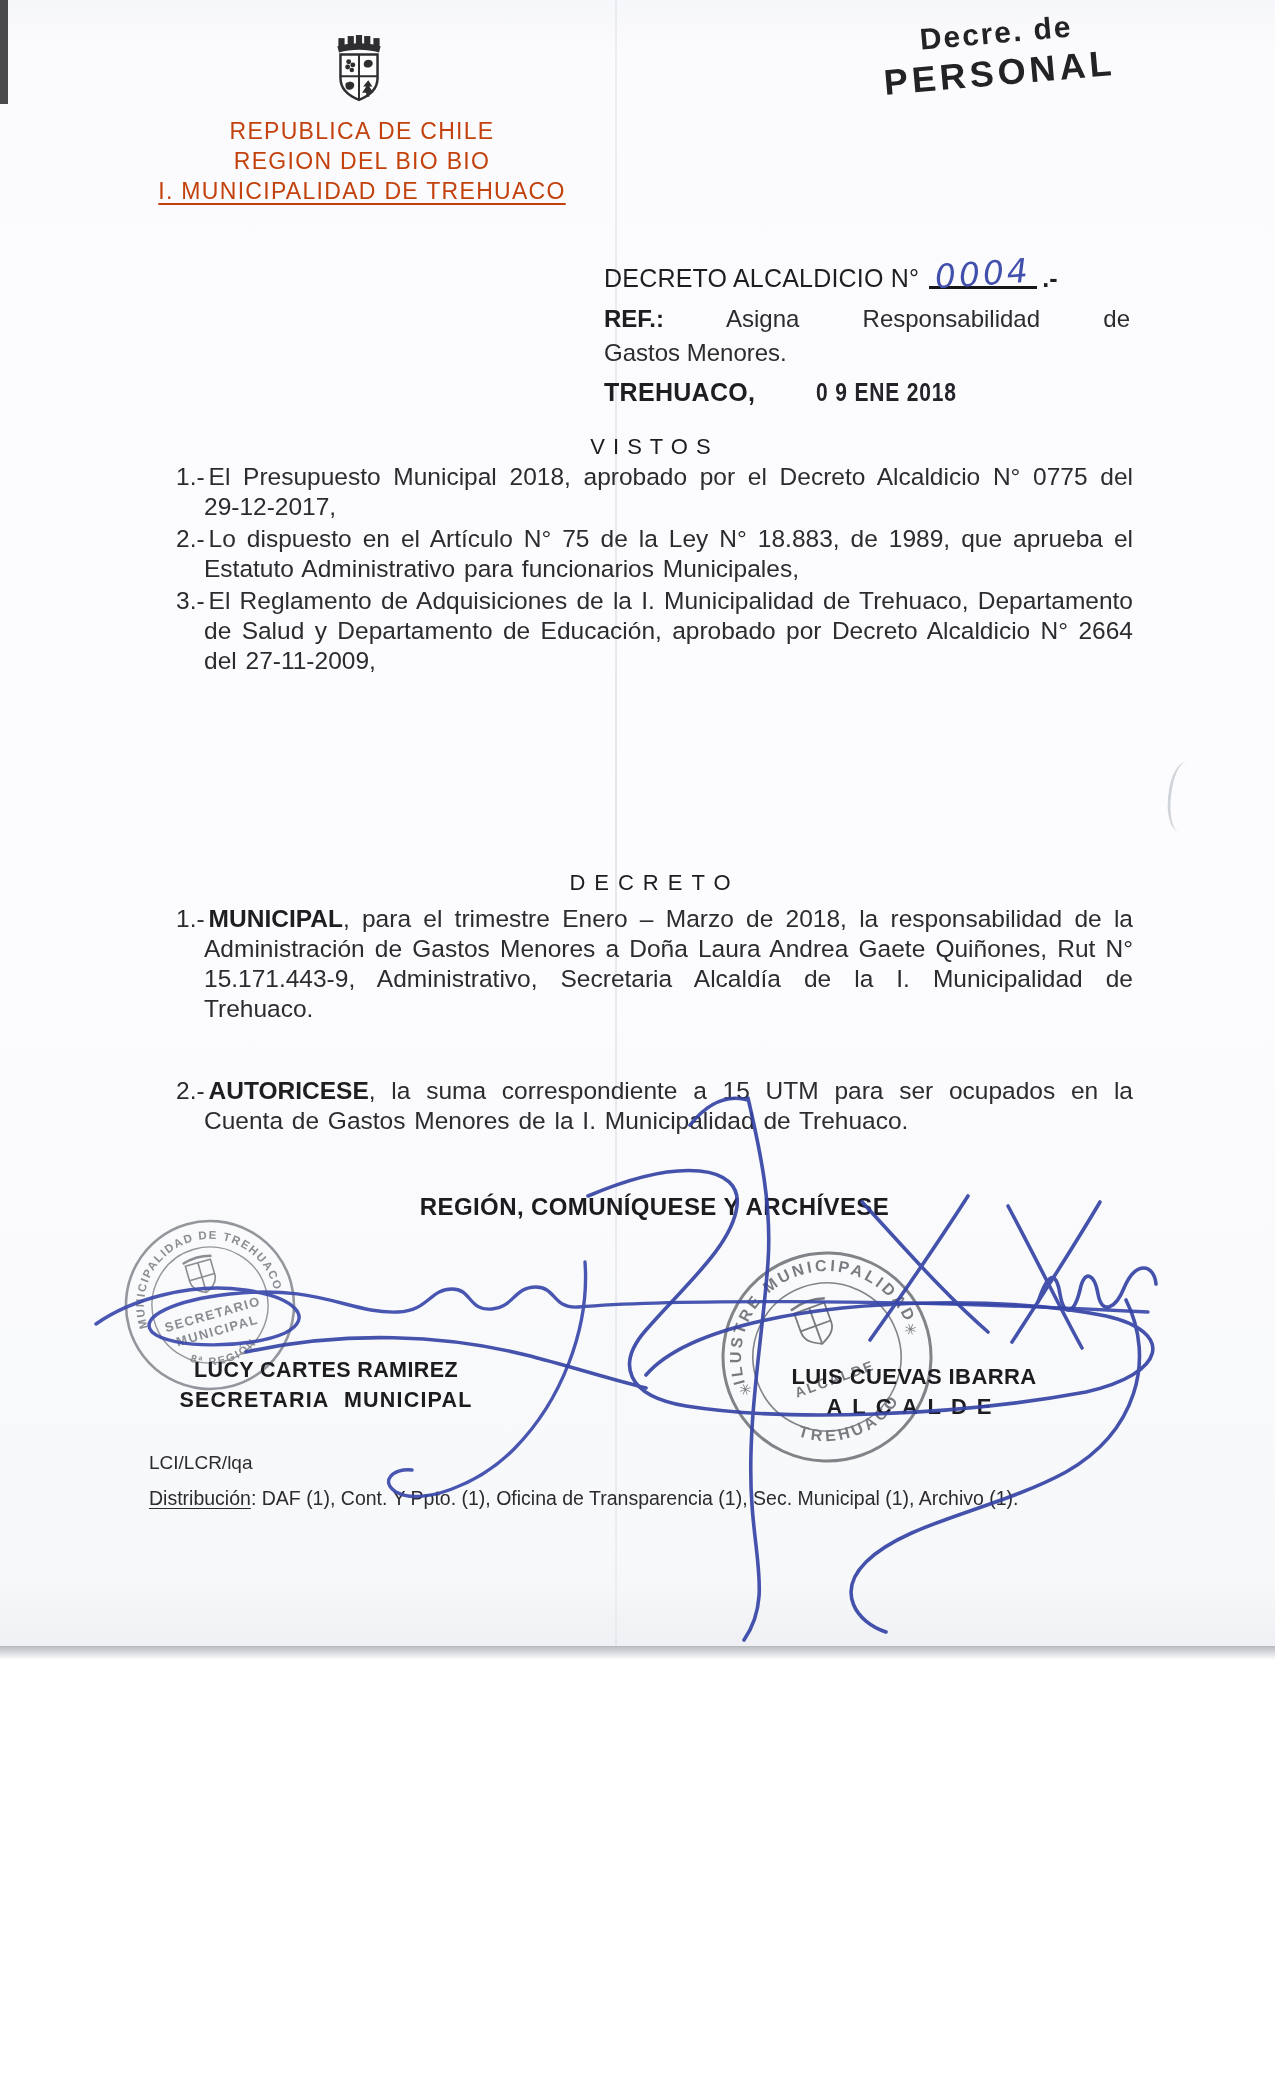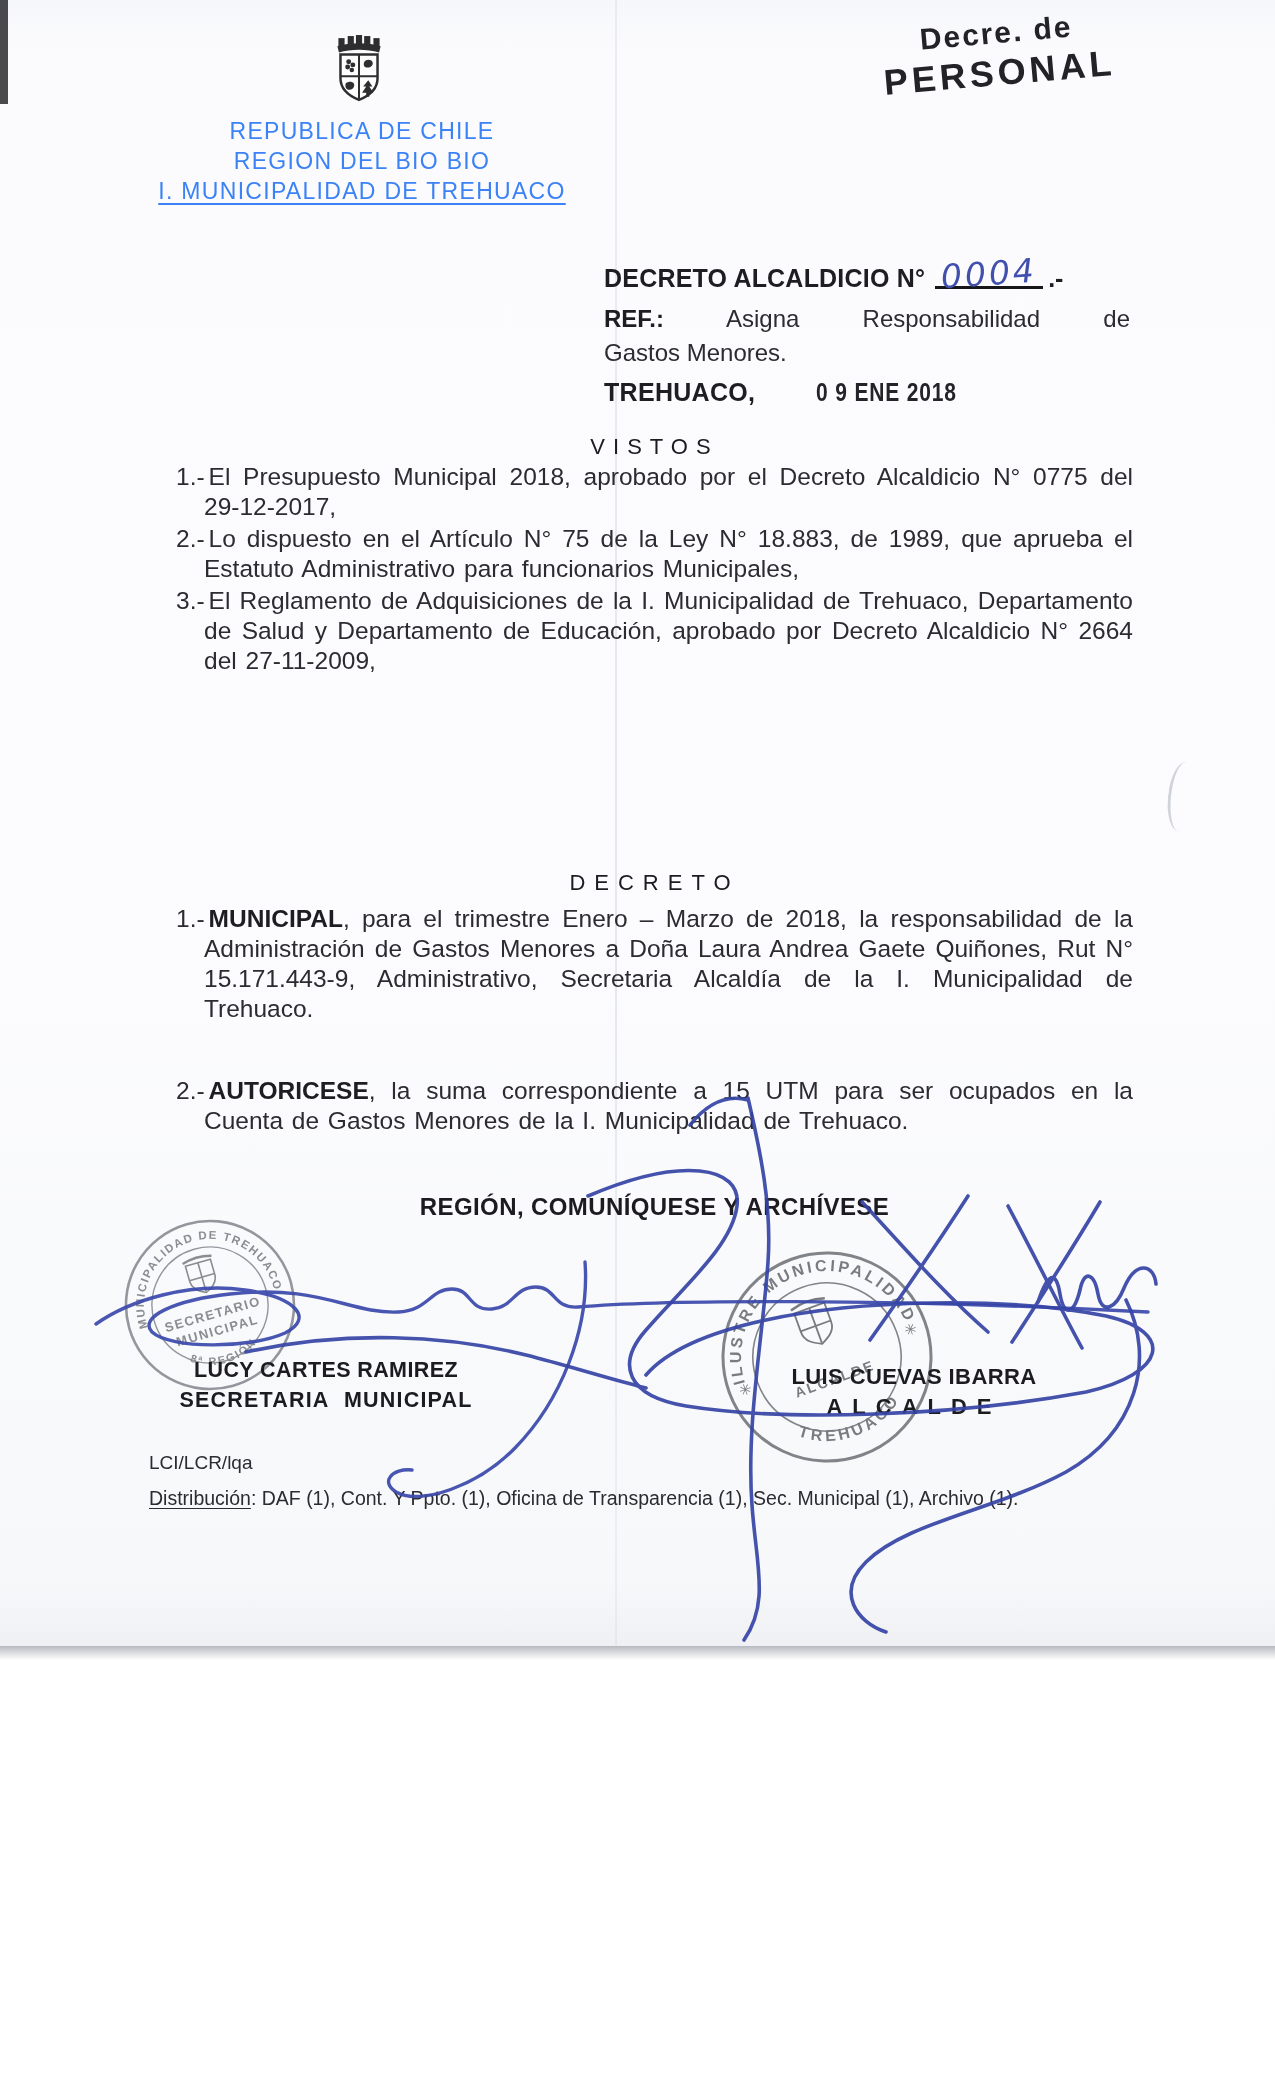--- a/index.html
+++ b/index.html
@@ -32,27 +32,27 @@
   .stamp-tr{
     position:absolute;left:838px;top:16px;width:320px;text-align:center;
     transform:rotate(-5deg);color:#232327;
   }
   .stamp-tr .l1{font-size:30px;font-weight:700;letter-spacing:2px;}
   .stamp-tr .l2{font-size:36px;font-weight:700;letter-spacing:4px;margin-top:2px;}
 
   
   .crest{position:absolute;left:327px;top:34px;width:64px;height:70px;}
   .org{position:absolute;left:102px;top:116px;width:520px;text-align:center;line-height:30px;}
-  .org .ln{font-size:23px;letter-spacing:1.3px;color:#3b82f6;}
+  .org .ln{font-size:23px;letter-spacing:1.3px;color:#c2410c;}
   .org .ln.mun{text-decoration:underline;text-underline-offset:4px;}
   .org .ln.dir{font-size:22px;letter-spacing:1px;}
 
   
   .dhead{position:absolute;left:604px;top:256px;width:540px;white-space:nowrap;}
-  .dhead .lbl{font-size:25px;font-weight:700;color:#1d1d22;letter-spacing:.2px;}
+  .dhead .lbl{font-size:25px;font-weight:400;color:#1d1d22;letter-spacing:.2px;}
   .numline{display:inline-block;border-bottom:3px solid #17171a;min-width:108px;text-align:center;
     margin-left:10px;vertical-align:baseline;height:30px;}
   .handnum{display:inline-block;font-family:"DejaVu Sans",sans-serif;font-style:italic;
     font-size:33px;color:#4250ad;letter-spacing:3px;transform:rotate(-4deg) translateY(-2px);}
   .numsuffix{font-size:25px;font-weight:700;margin-left:5px;color:#1d1d22;}
 
   .refblk{position:absolute;left:604px;top:302px;width:526px;font-size:24px;line-height:34px;color:#2b2b30;}
   .refline{display:block;text-align:justify;text-align-last:justify;}
   .refline .rlbl{font-weight:700;color:#1d1d22;}
   .citydate{position:absolute;left:604px;top:378px;width:526px;}

